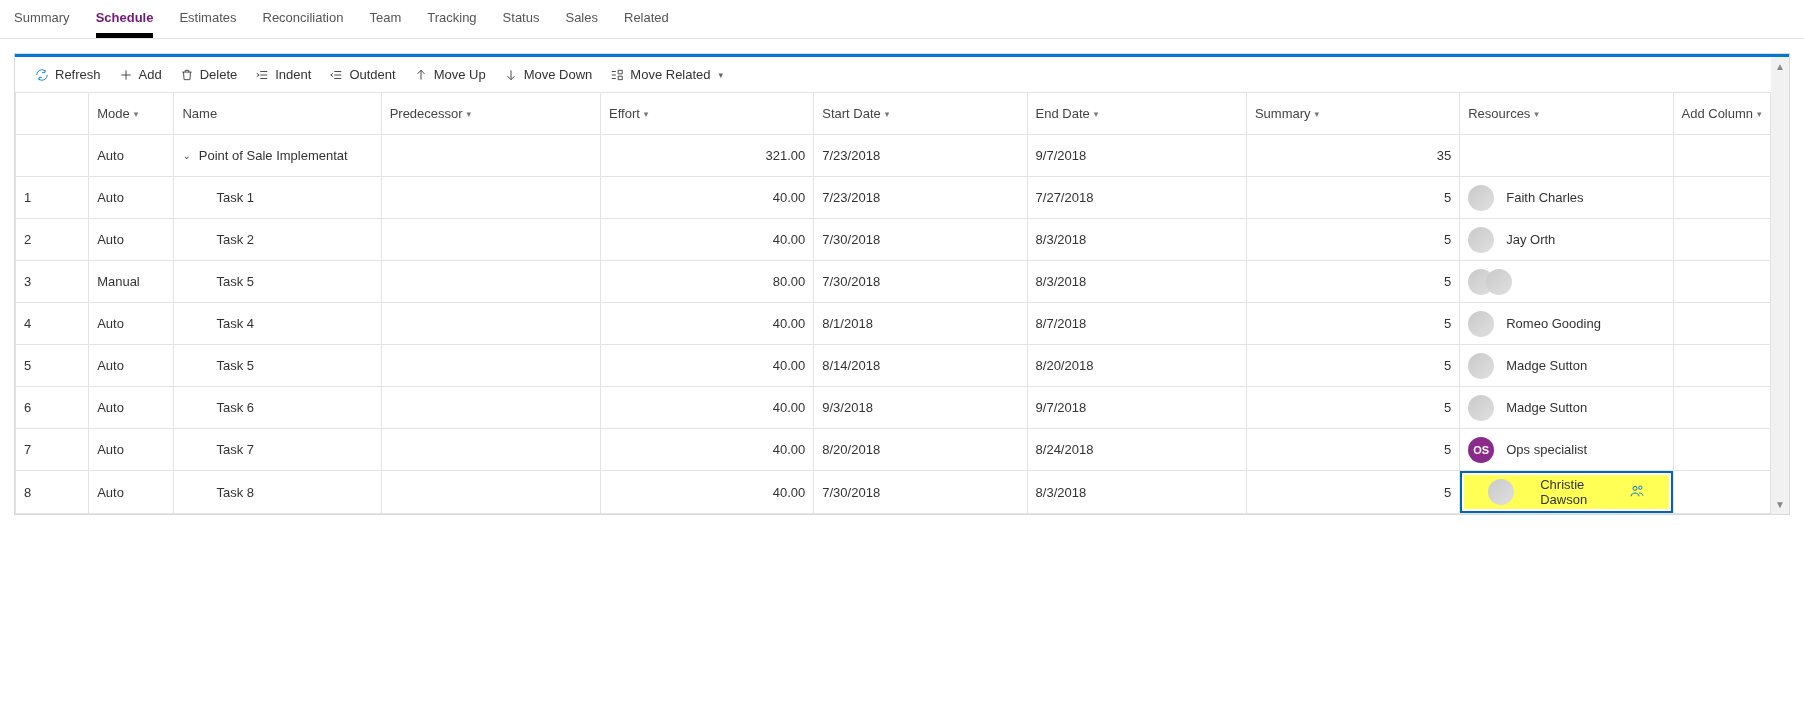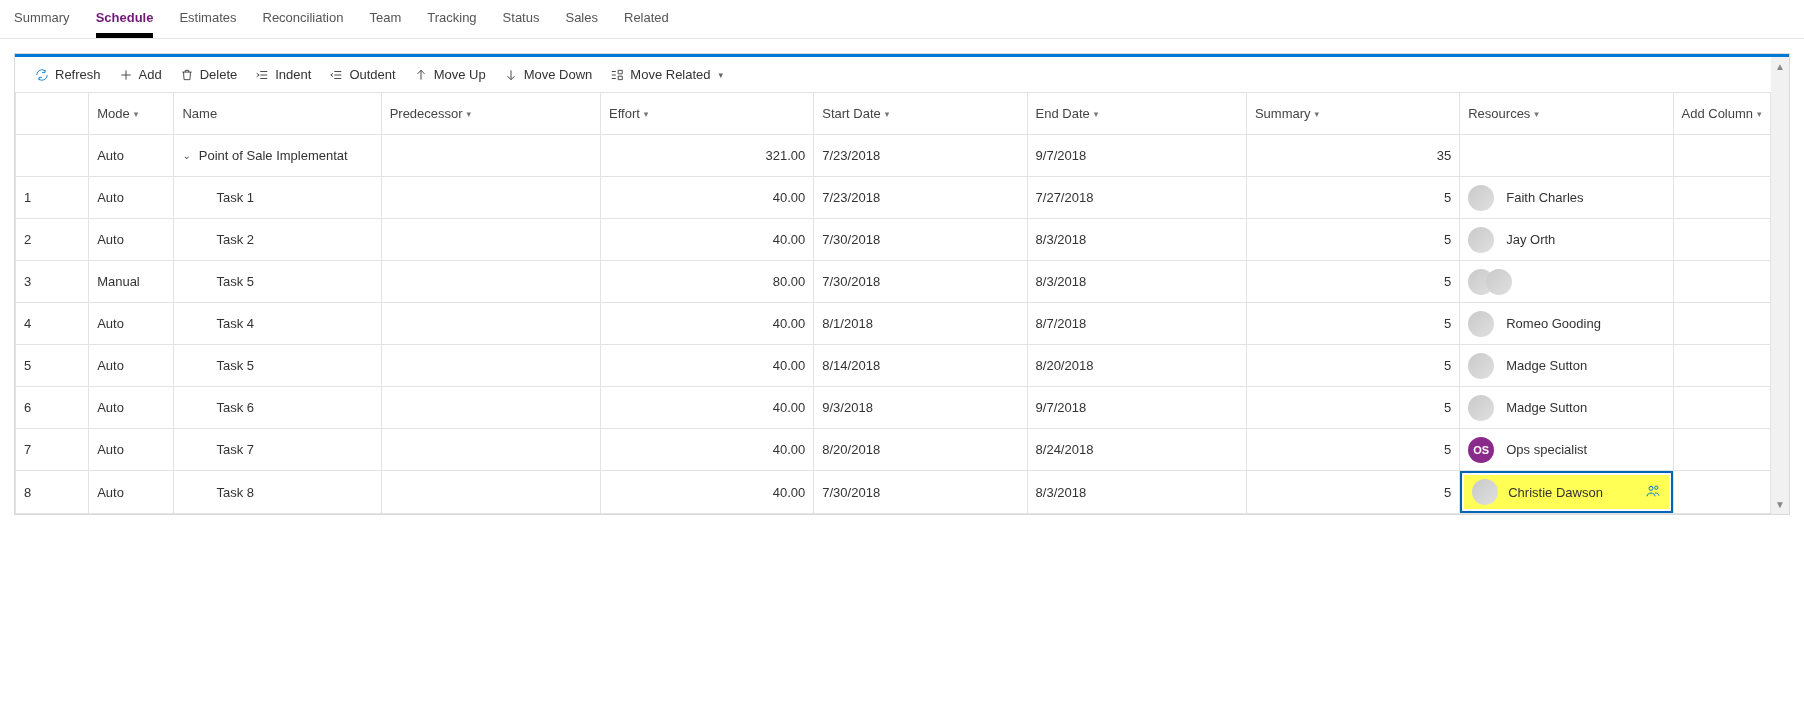--- a/index.html
+++ b/index.html
@@ -41,21 +41,21 @@
   .indent { padding-left:34px; }
   .name-overflow { white-space:nowrap; overflow:hidden; }
 
   
   .res { display:flex; align-items:center; gap:12px; height:100%; }
   .avatar { width:26px; height:26px; border-radius:50%; display:flex; align-items:center; justify-content:center; color:#fff; font-size:11px; font-weight:600; flex-shrink:0; }
   .avatar.photo { background:linear-gradient(135deg,#c9c9c9,#e0e0e0); color:#666; font-size:10px; }
   .avatar-pair { display:flex; }
   .avatar-pair .avatar:nth-child(2){ margin-left:-8px;}
   .highlight-box { border:2px solid #0065b3; padding:0; height:100%; }
-  .highlight-inner { background:#ffff55; display:flex; align-items:center; height:34px; margin:2px; padding:0 8px; gap:10px; }
+  .highlight-inner { background:#ffff55; display:flex; align-items:center; height:34px; margin:2px; padding:0 24px; gap:26px; }
   .people-ic { margin-left:auto; color:#0078d4; }
   .people-ic svg { width:16px; height:16px; stroke:#0078d4; fill:none; stroke-width:1.5;}
 
   
   .c-row{width:60px;} .c-mode{width:70px;} .c-name{width:170px;} .c-pred{width:180px;}
   .c-effort{width:175px;} .c-start{width:175px;} .c-end{width:180px;} .c-dur{width:175px;}
   .c-res{width:175px;} .c-add{width:80px;}
 </style>
 </head>
 <body>

